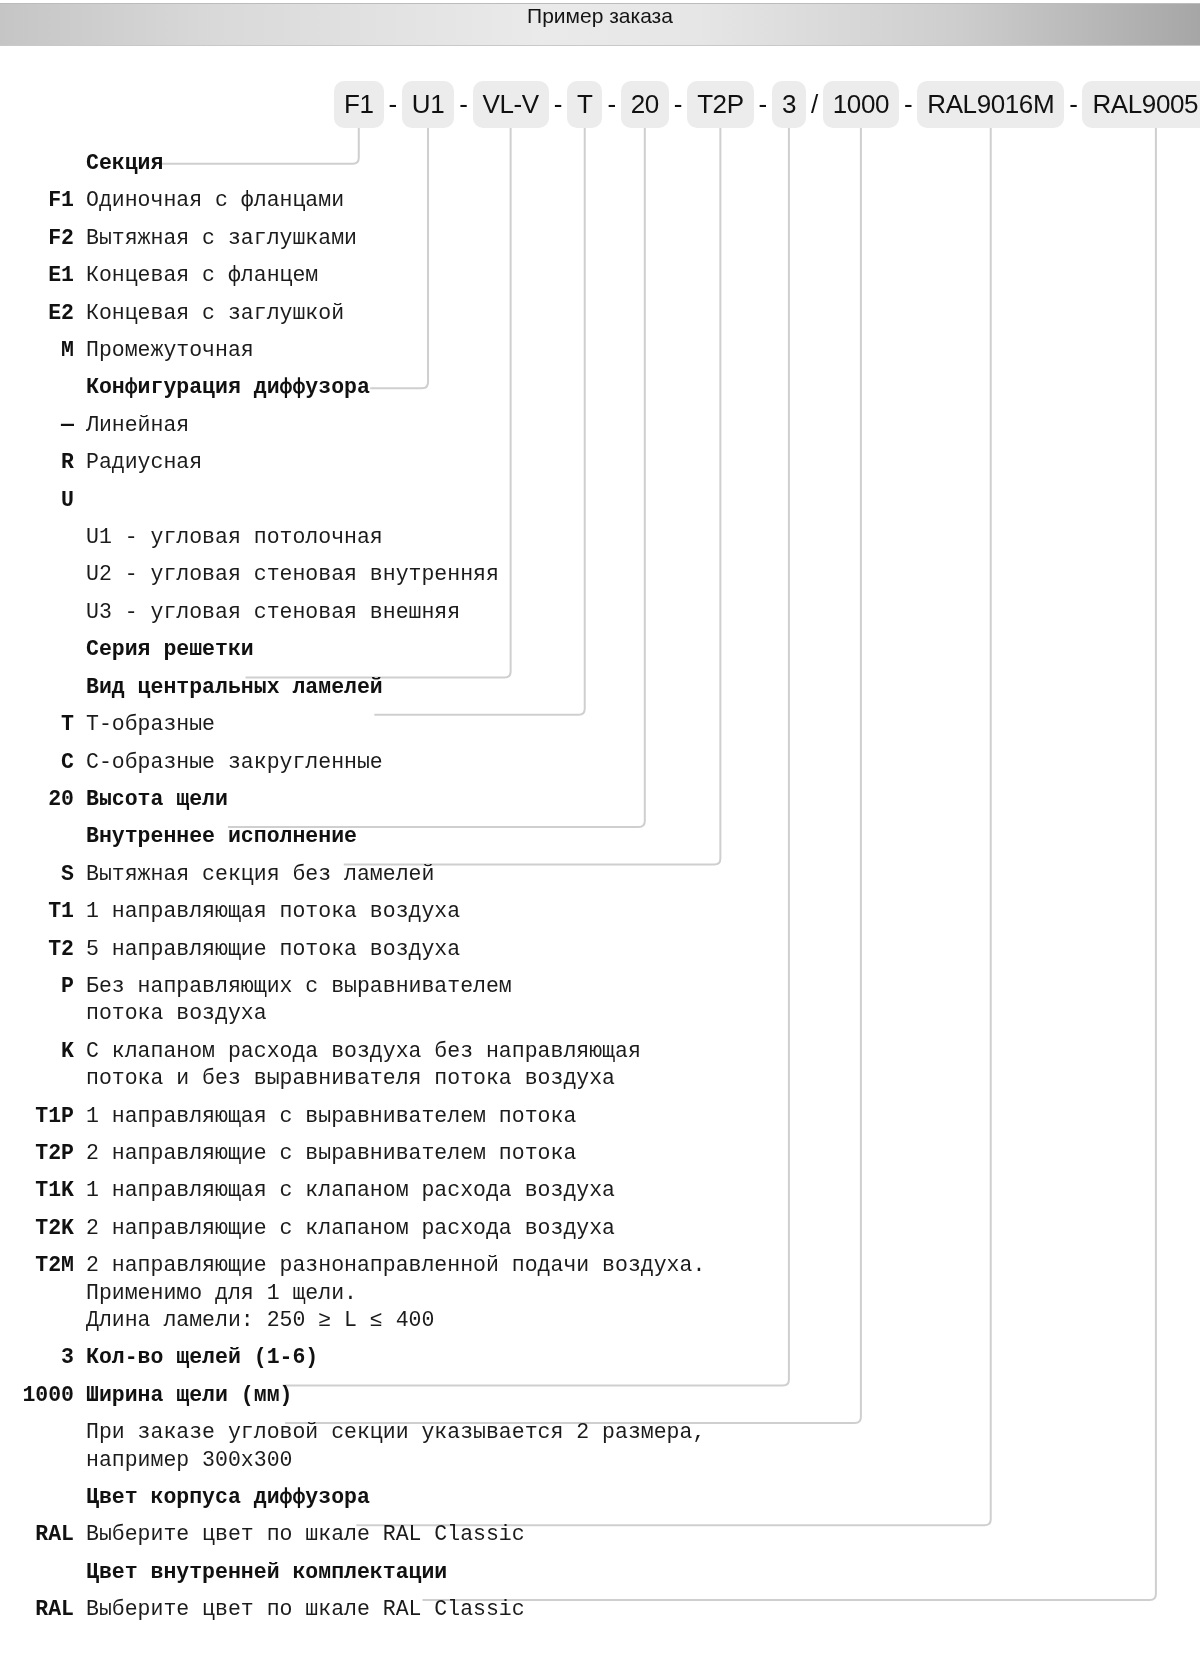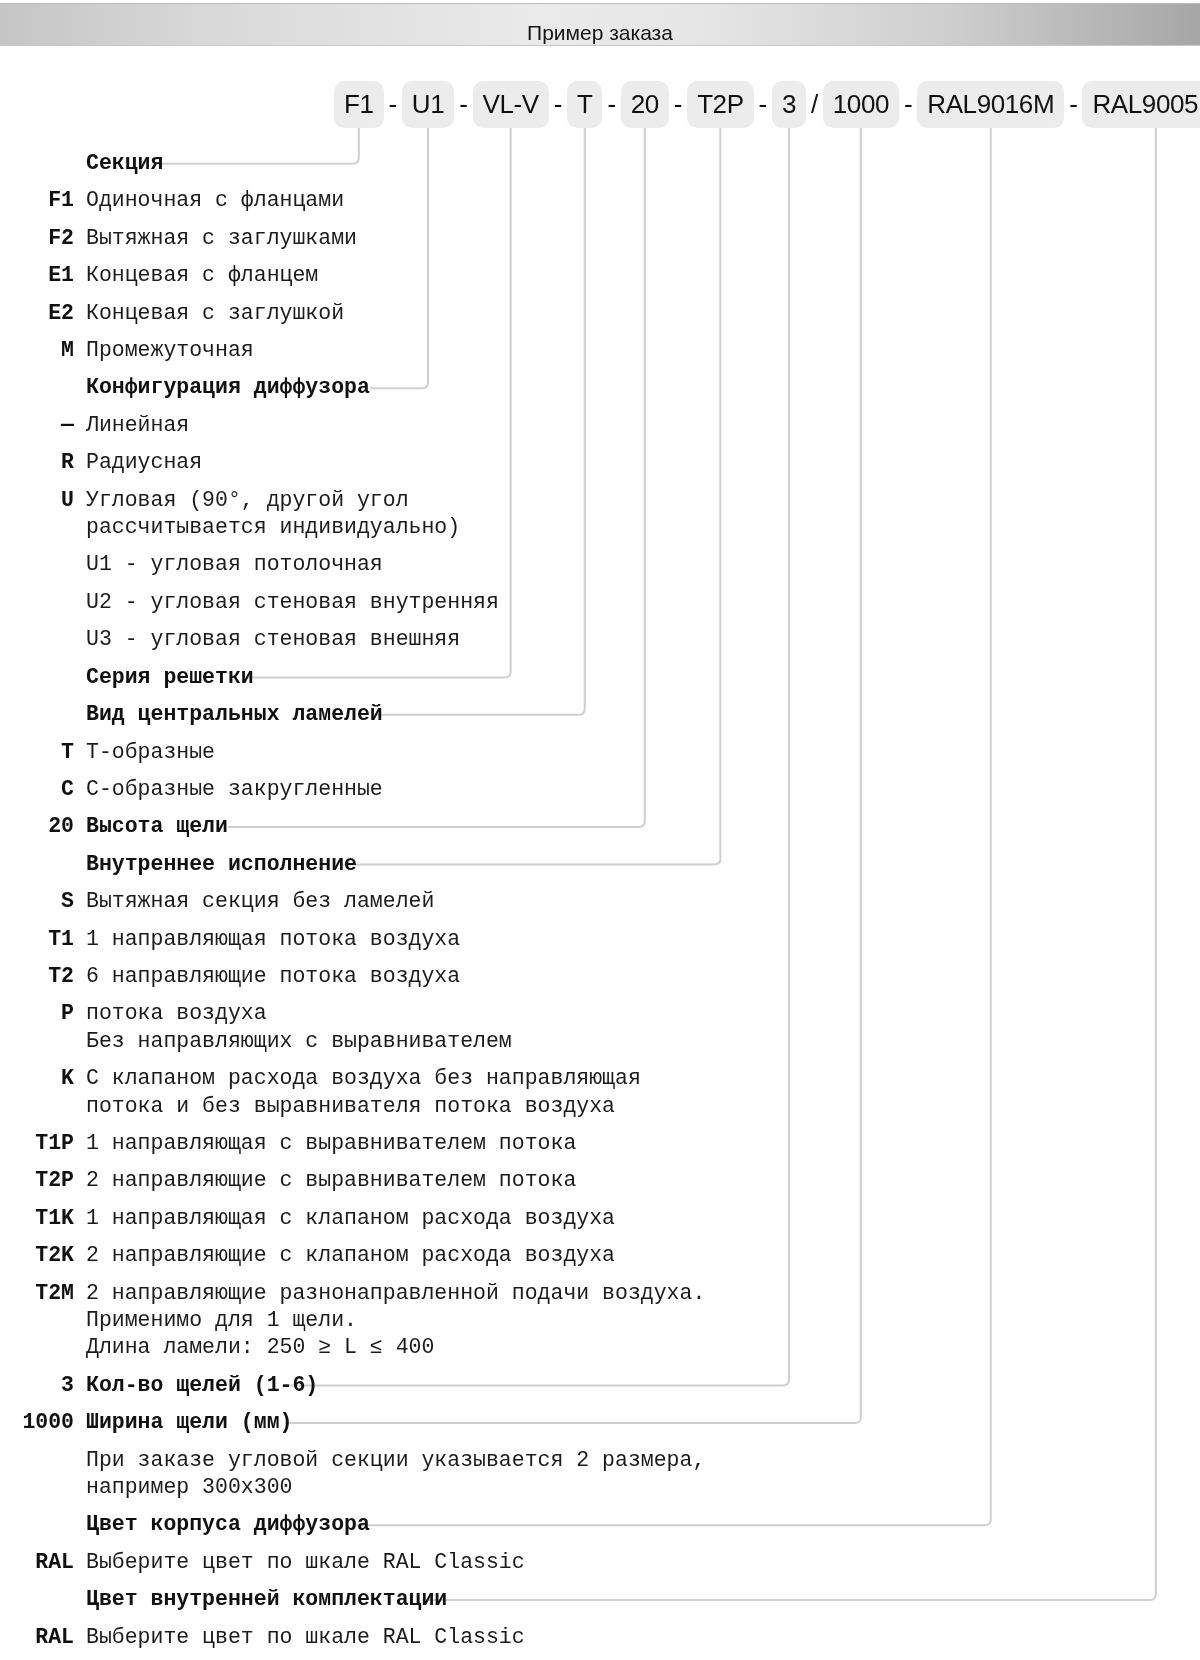--- a/index.html
+++ b/index.html
@@ -20,21 +20,21 @@
     z-index: 0;
   }
   .bar {
     position: absolute;
     top: 3px; left: 0; right: 0;
     height: 41px;
     background: linear-gradient(90deg, #c5c5c5 0%, #d9d9d9 18%, #eaeaea 45%, #e6e6e6 58%, #cdcdcd 80%, #a6a6a6 100%);
     border-top: 1px solid #bcbcbc;
     border-bottom: 1px solid #c9c9c9;
     display: flex;
-    align-items: flex-end;
+    align-items: flex-start;
     justify-content: center;
     font-size: 21px;
     color: #141414;
     z-index: 1;
   }
   #code-row {
     position: absolute;
     top: 81px;
     left: 334px;
     height: 47px;
@@ -176,24 +176,20 @@
       </div>
     </div>
     <div class="row">
       <span class="code">R</span>
       <div class="desc">
         <div class="line">Радиусная</div>
       </div>
     </div>
     <div class="row">
       <span class="code">U</span>
-      <div class="desc">
-        <div class="line">Угловая (90°, другой угол</div>
-        <div class="line">рассчитывается индивидуально)</div>
-      </div>
     </div>
     <div class="row">
       <span class="code"></span>
       <div class="desc">
         <div class="line">U1 - угловая потолочная</div>
       </div>
     </div>
     <div class="row">
       <span class="code"></span>
       <div class="desc">
@@ -250,28 +246,28 @@
     </div>
     <div class="row">
       <span class="code">T1</span>
       <div class="desc">
         <div class="line">1 направляющая потока воздуха</div>
       </div>
     </div>
     <div class="row">
       <span class="code">T2</span>
       <div class="desc">
-        <div class="line">6 направляющие потока воздуха</div>
+        <div class="line">5 направляющие потока воздуха</div>
       </div>
     </div>
     <div class="row">
       <span class="code">P</span>
       <div class="desc">
+        <div class="line">Без направляющих с выравнивателем</div>
         <div class="line">потока воздуха</div>
-        <div class="line">Без направляющих с выравнивателем</div>
       </div>
     </div>
     <div class="row">
       <span class="code">K</span>
       <div class="desc">
         <div class="line">С клапаном расхода воздуха без направляющая</div>
         <div class="line">потока и без выравнивателя потока воздуха</div>
       </div>
     </div>
     <div class="row">

